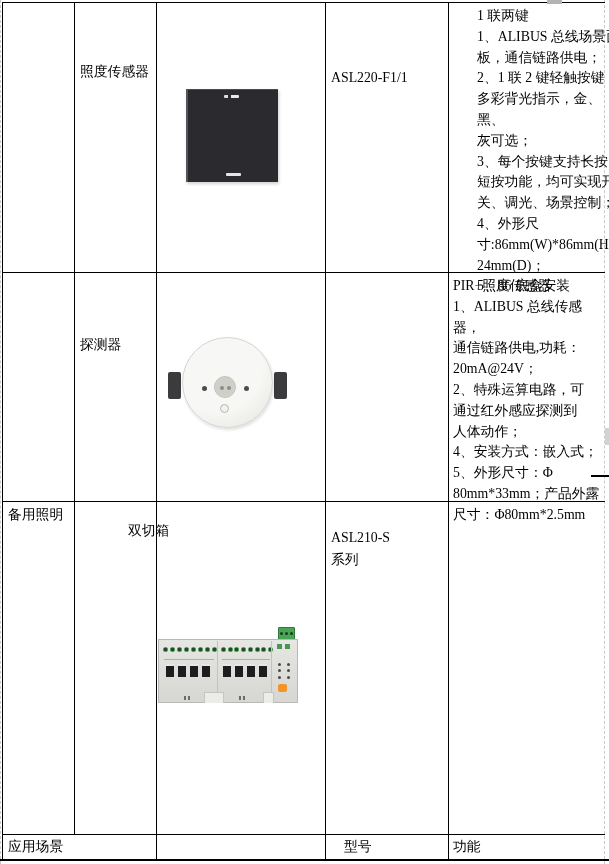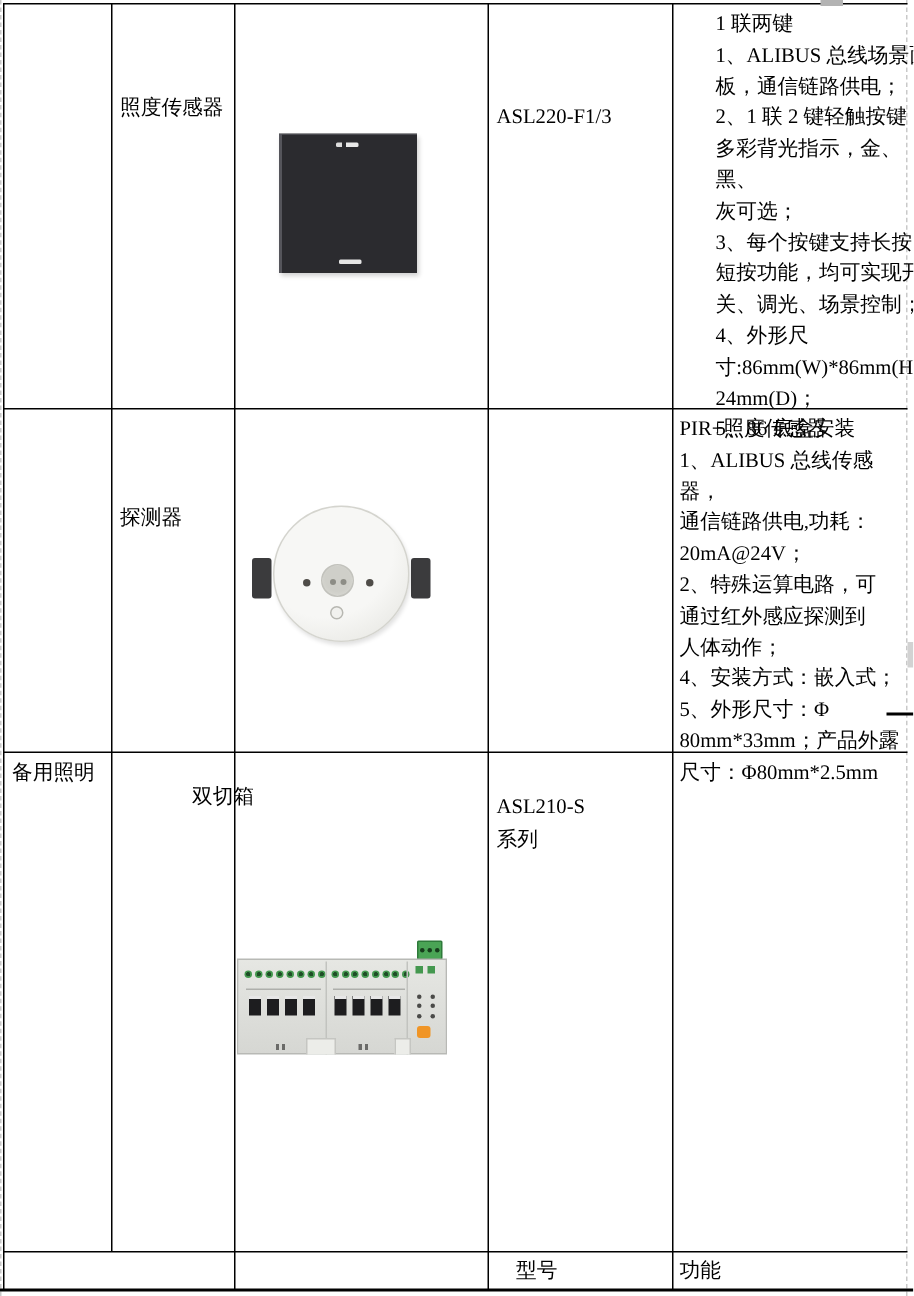--- a/index.html
+++ b/index.html
@@ -99,21 +99,21 @@
 
   <div class="artifact" style="left:547px; top:0; width:15px; height:4px; background:#b3b3b3;"></div>
   <div class="artifact" style="left:605px; top:428px; width:4px; height:17px; background:#d2d2d2;"></div>
   <div class="artifact" style="left:591px; top:475px; width:18px; height:2px; background:#000;"></div>
 
   <div class="cell" style="left:80px; top:62px; width:74px;">照度传感器</div>
   <div class="panel">
     <div class="led-top"></div>
     <div class="led-bottom"></div>
   </div>
-  <div class="cell" style="left:331px; top:68px; width:114px;">ASL220-F1/3</div>
+  <div class="cell" style="left:331px; top:68px; width:114px;">ASL220-F1/1</div>
   <div class="cell fn" style="left:453px; top:6px;margin-left:24px;">1 联两键
 1、ALIBUS 总线场景面
 板，通信链路供电；
 2、1 联 2 键轻触按键，
 多彩背光指示，金、黑、
 灰可选；
 3、每个按键支持长按、
 短按功能，均可实现开
 关、调光、场景控制；
 4、外形尺
@@ -200,16 +200,17 @@
       <div class="obtn"></div>
       <div class="tab" style="left:45px; width:20px;"></div>
       <div class="tab" style="left:104px; width:11px;"></div>
       <div class="mark" style="left:25px;"></div>
       <div class="mark" style="left:80px;"></div>
     </div>
   </div>
   <div class="cell model-wrap" style="left:331px; top:527px; width:114px;">ASL210-S
 系列</div>
 
+  <div class="cell" style="left:8px; top:837px; width:145px;">应用场景</div>
   <div class="cell" style="left:331px; top:837px; width:114px;margin-left:13px;">型号</div>
   <div class="cell" style="left:453px; top:837px; width:150px;">功能</div>
 
 </div>
 
 </body></html>

